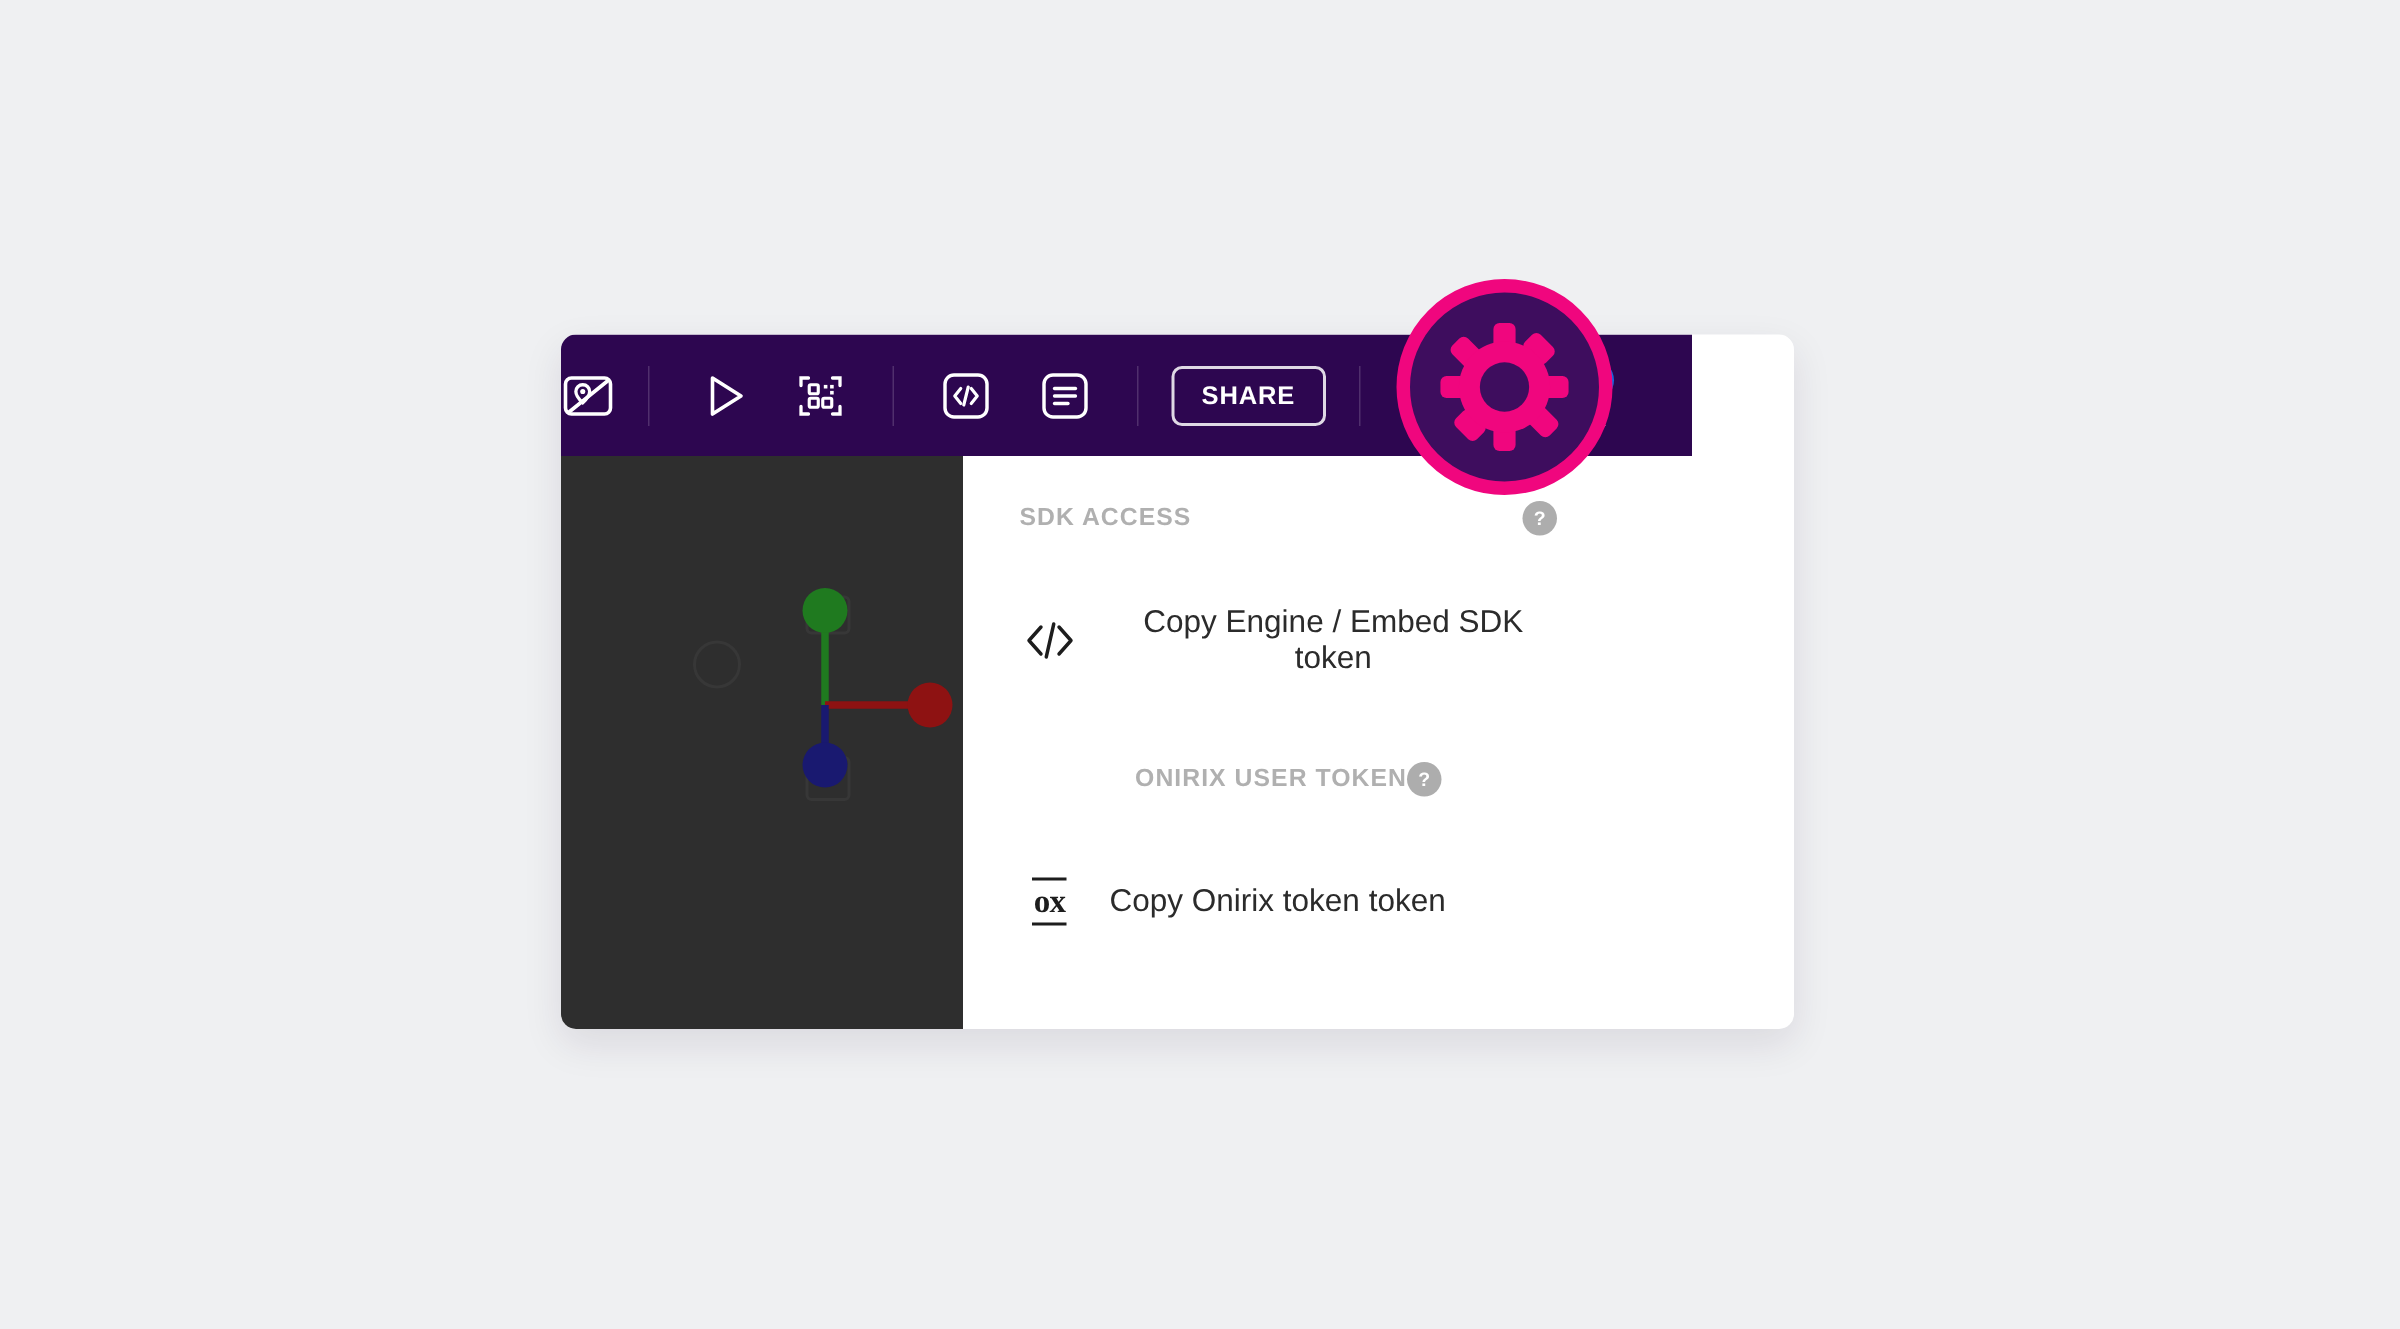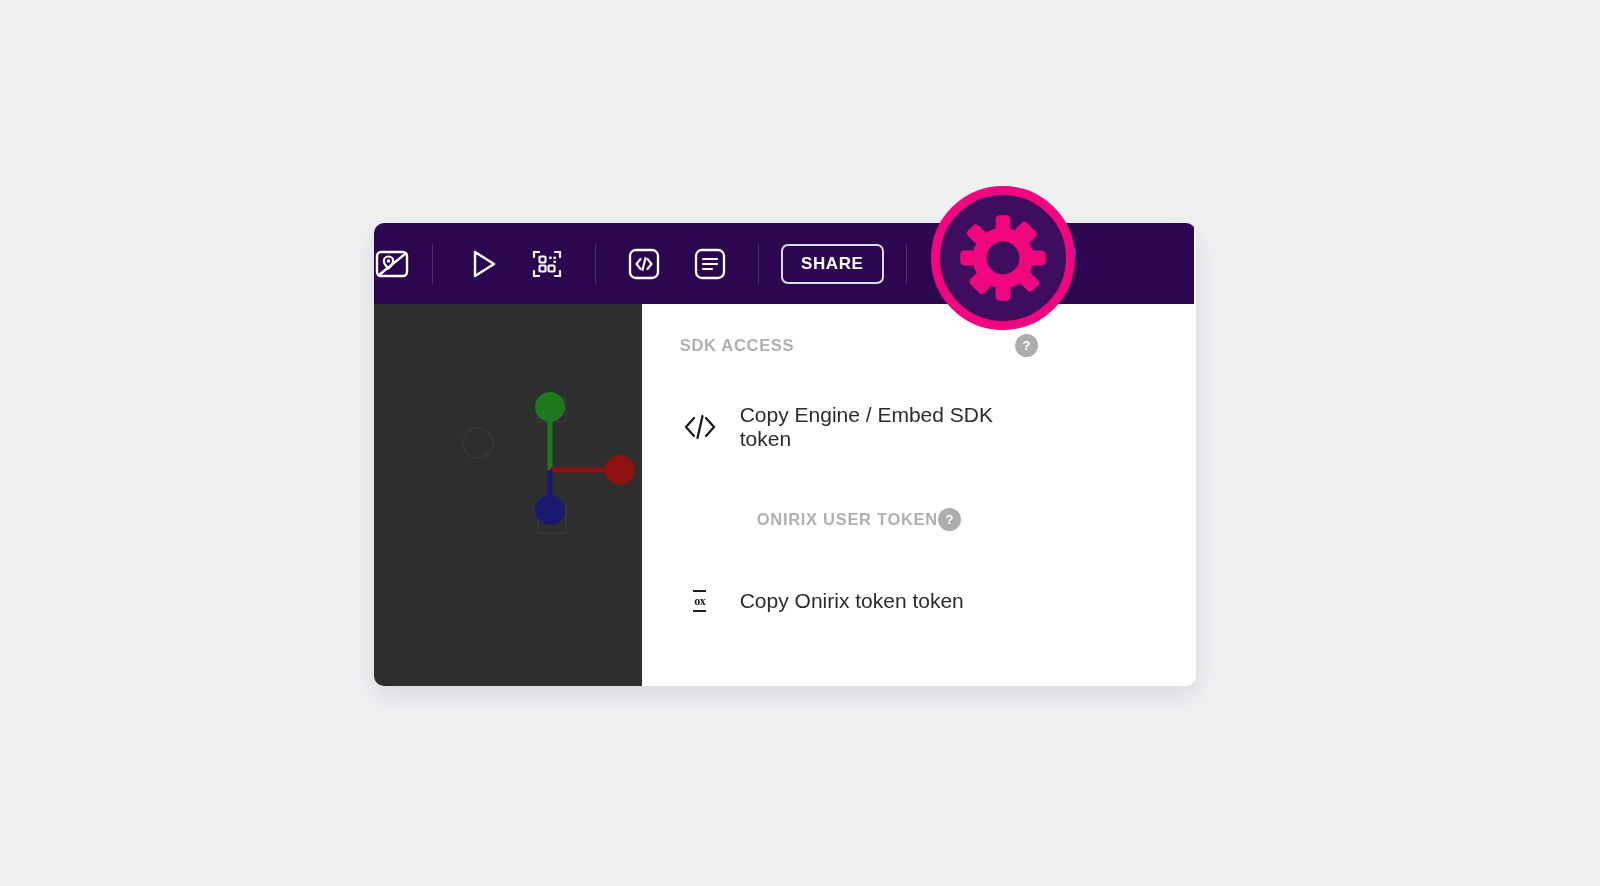--- a/index.html
+++ b/index.html
@@ -27,21 +27,21 @@
     overflow: hidden;
     background: #ffffff;
     box-shadow: 0 10px 26px rgba(40, 20, 60, 0.10);
   }
 
   
   #toolbar {
     position: absolute;
     left: 0;
     top: 0;
-    width: 820px;
+    width: 754px;
     height: 81px;
     background: #2d0650;
     display: flex;
     align-items: center;
     padding-left: 0px;
   }
 
   .tb-item {
     height: 81px;
     display: flex;
@@ -191,40 +191,41 @@
     justify-content: center;
     cursor: pointer;
     user-select: none;
   }
 
   .action-row {
     display: flex;
     align-items: center;
     height: 56px;
     cursor: pointer;
+    text-align: center;
   }
   .action-icon {
     width: 40px;
     flex: 0 0 40px;
     display: flex;
     align-items: center;
     justify-content: center;
     color: #1d1d1d;
   }
   .action-label {
     margin-left: 20px;
     font-size: 21px;
     color: #2b2b2b;
   }
 
   
   #ox-glyph {
     display: inline-block;
     font-family: "Liberation Serif", serif;
-    font-size: 12px;
+    font-size: 22px;
     font-weight: bold;
     letter-spacing: -0.5px;
     line-height: 1;
     padding: 3px 1px;
     border-top: 2px solid #1d1d1d;
     border-bottom: 2px solid #1d1d1d;
     color: #1d1d1d;
   }
 
   #sdk-head { margin-top: 15px; }

